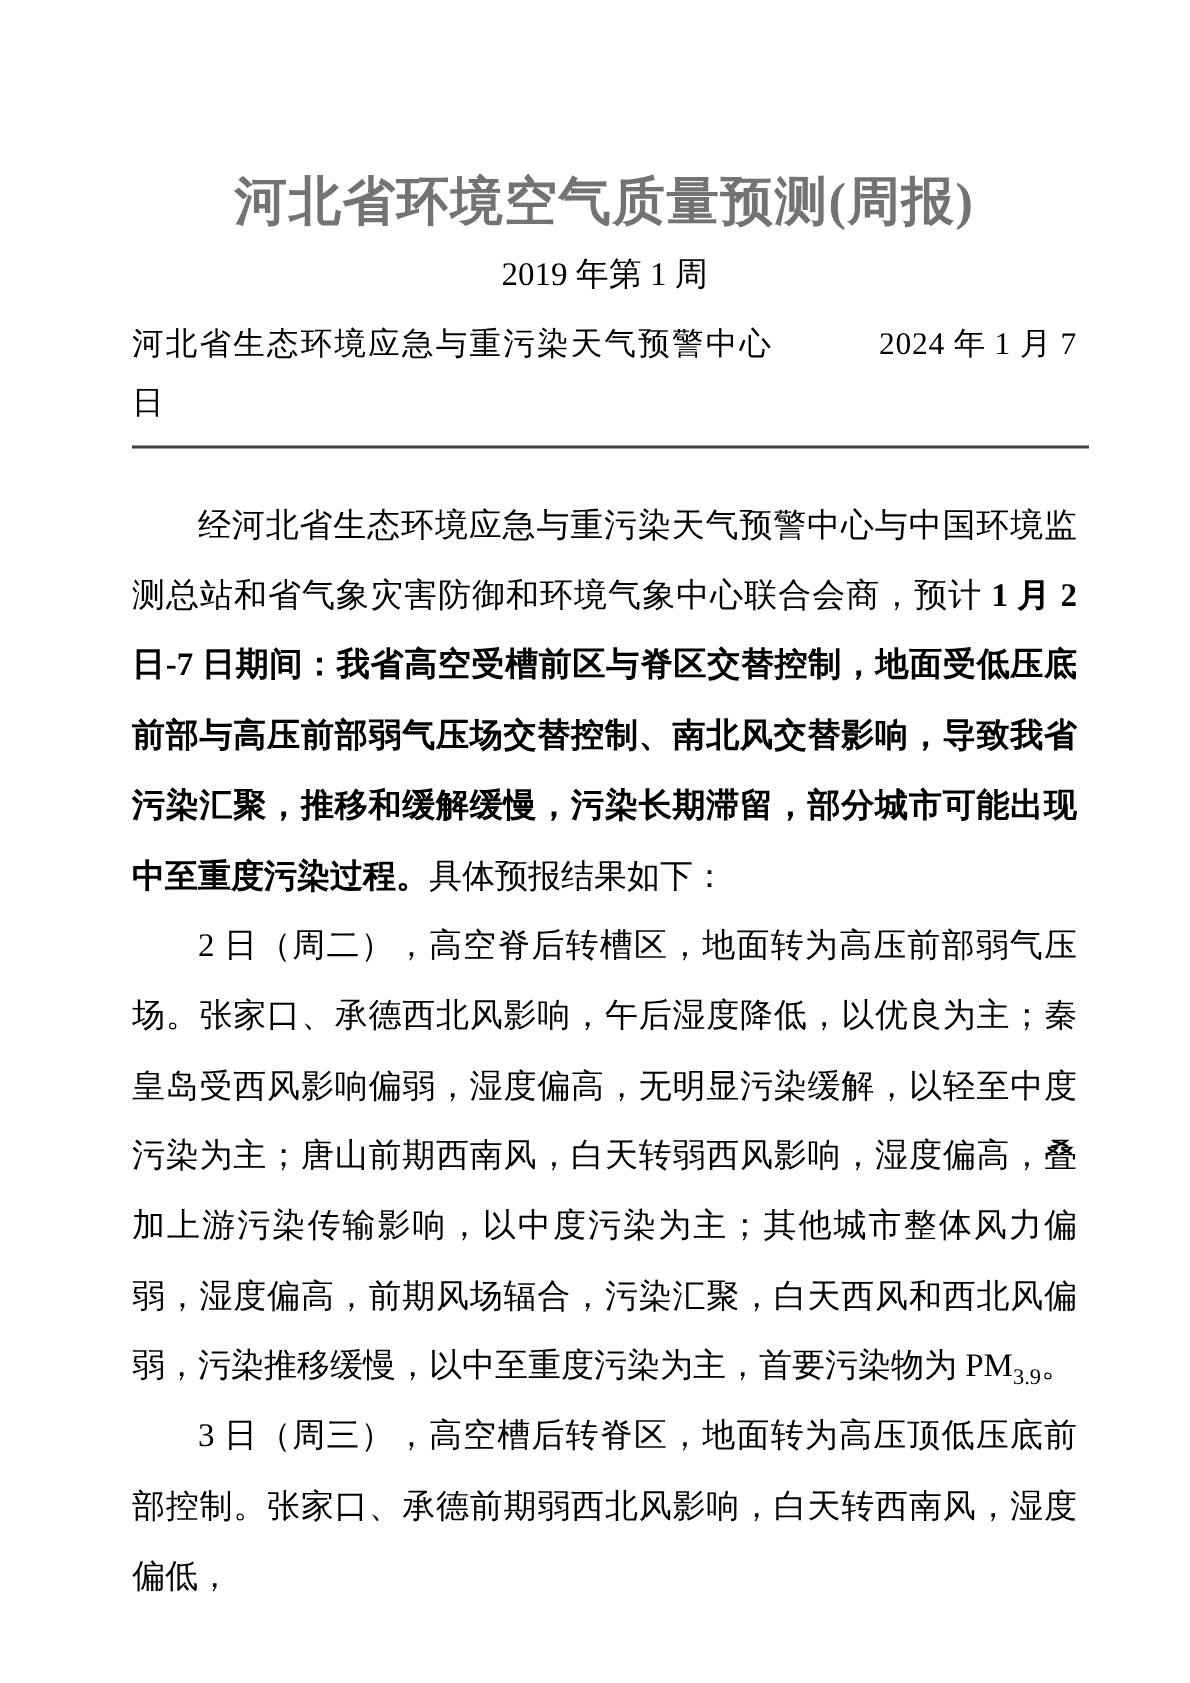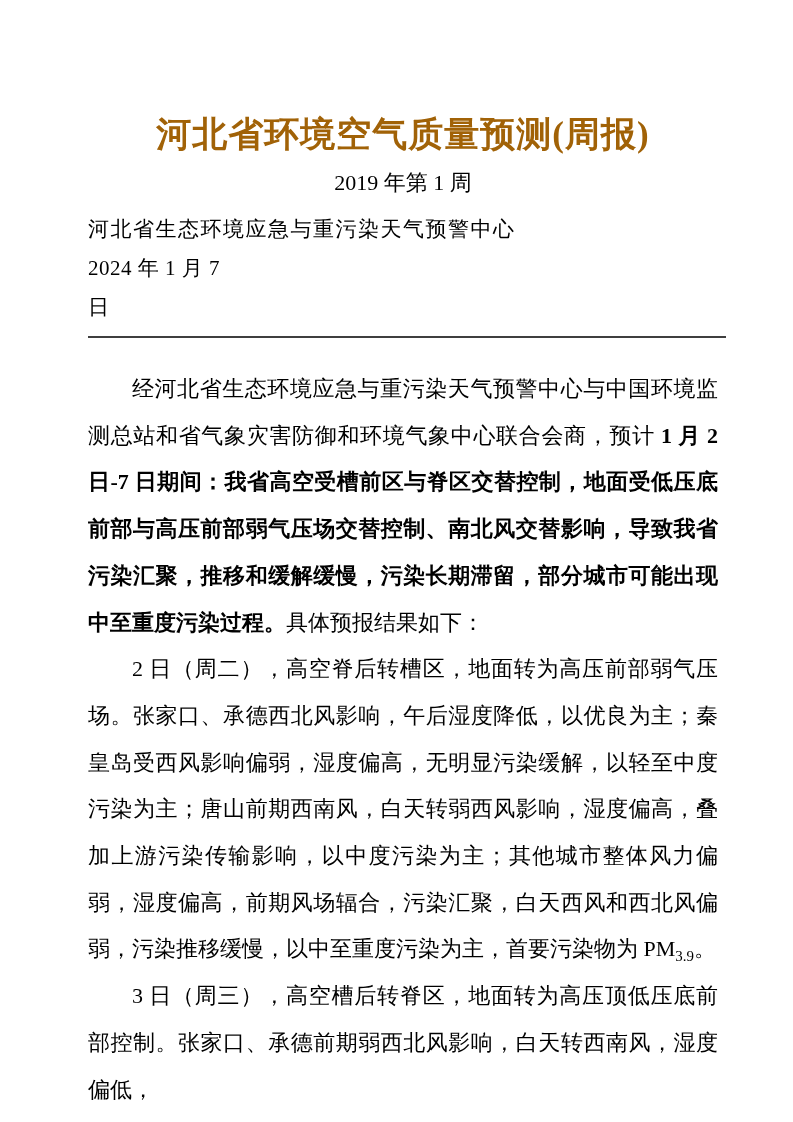--- a/index.html
+++ b/index.html
@@ -14,38 +14,37 @@
     color: #000000;
     font-family: "Liberation Serif", "DejaVu Serif", serif;
   }
   .doc-title {
     margin: 0;
     text-align: center;
     font-size: 35px;
     line-height: 46px;
     font-weight: bold;
     letter-spacing: 1px;
-    color: #a16207;
+    color: #737373;
     white-space: nowrap;
   }
   .doc-subtitle {
     margin-top: 8px;
     text-align: center;
     font-size: 22px;
     line-height: 34px;
   }
   .issuer-line {
     display: flex;
     justify-content: space-between;
     align-items: baseline;
     margin-top: 10px;
     font-size: 21px;
     line-height: 39px;
     white-space: nowrap;
-    flex-direction: column;
   }
   .issuer-org { letter-spacing: 1.5px; }
   .issuer-date { letter-spacing: 0.5px; }
   .issuer-wrap {
     font-size: 21px;
     line-height: 39px;
   }
   .header-rule {
     border: none;
     border-bottom: 2px solid #3f3f3f;

